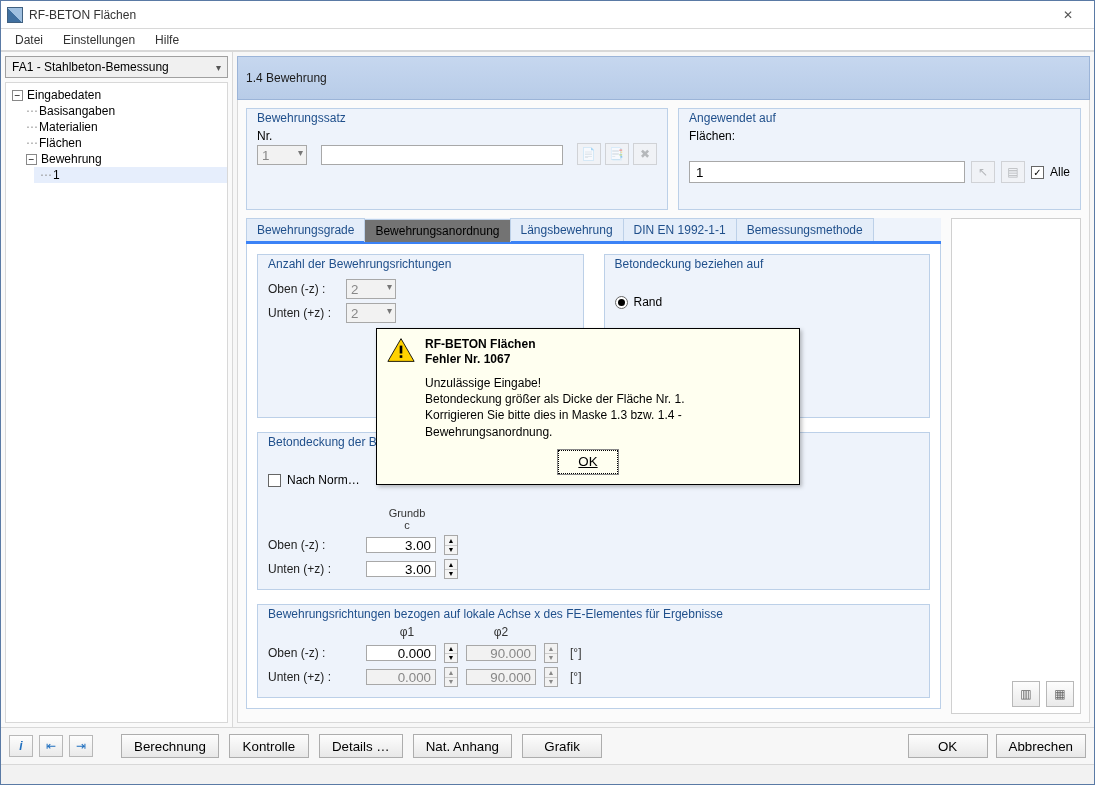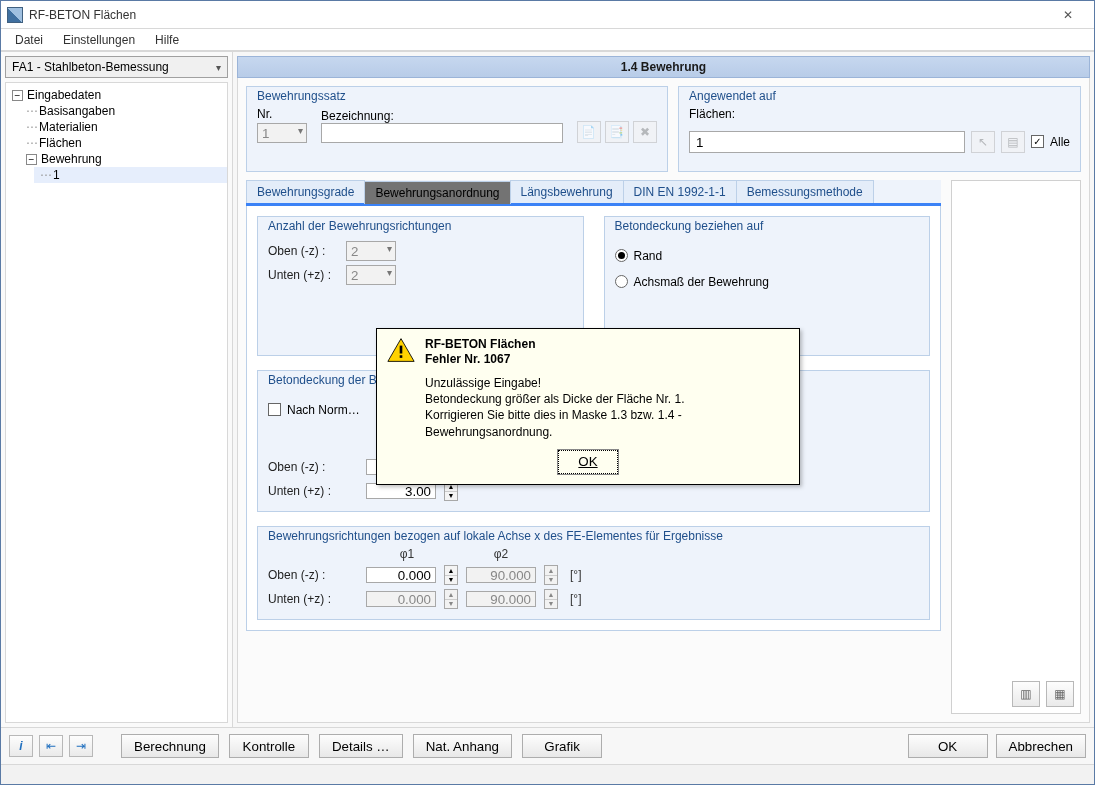--- a/index.html
+++ b/index.html
@@ -120,24 +120,23 @@
   .right-pane {
     flex:1;
     display:flex;
     flex-direction:column;
     background:#f7f7f7;
   }
   .panel-header {
     background: linear-gradient(#c6d7ef,#b8cce8);
     border:1px solid #9bb4d8;
     margin:4px 4px 0 4px;
-    padding:3px 8px;
-    font-weight:bold;
+    padding:14px 8px;
+    font-weight:normal;
     color:#1a1a1a;
-    text-align:center;
   }
   .panel-body {
     flex:1;
     margin:0 4px 4px 4px;
     border:1px solid #d8d8d8;
     border-top:none;
     background:#fbfbfb;
     padding:8px;
     display:flex;
     flex-direction:column;
@@ -229,21 +228,21 @@
     background:#fff;
     padding:10px;
     display:flex;
     flex-direction:column;
     gap:14px;
   }
 
   .two-col {
     display:flex; gap:20px;
   }
-  .radio-row, .check-row { display:flex; align-items:flex-start; gap:6px; margin:12px 0;}
+  .radio-row, .check-row { display:flex; align-items:center; gap:6px; margin:20px 0;}
   .radio { width:13px;height:13px;border:1px solid #666;border-radius:50%;display:inline-flex;align-items:center;justify-content:center;background:#fff;}
   .radio.checked::after{content:"";width:7px;height:7px;border-radius:50%;background:#000;}
   .chk { width:13px;height:13px;border:1px solid #666;display:inline-flex;align-items:center;justify-content:center;background:#fff;font-size:10px;}
   .chk.checked::after{content:"✓";}
 
   .col-headers { display:flex; gap:8px; margin-left:96px; color:#333;}
   .col-headers span { width:86px; text-align:center;}
   .sub-label { font-size:11px; color:#333; text-align:center; width:86px;}
 
   .unit { color:#333; margin-left:4px;}
@@ -374,21 +373,20 @@
           <div class="groupbox" style="flex:1.05;">
             <div class="legend">Bewehrungssatz</div>
             <div style="display:flex; gap:14px; align-items:flex-end;">
               <div>
                 <div>Nr.</div>
                 <div class="select-wrap disabled" style="margin-top:2px;">
                   <select class="small"><option>1</option></select>
                 </div>
               </div>
               <div style="flex:1;">
-                <div>Bezeichnung:</div>
                 <input class="small" style="width: 100%;" value="">
               </div>
               <div style="display:flex; gap:4px;">
                 <div class="icon-btn disabled">
                     <span>📄</span>
                   </div>
                 <div class="icon-btn disabled">
                     <span>📑</span>
                   </div>
                 <div class="icon-btn disabled">

